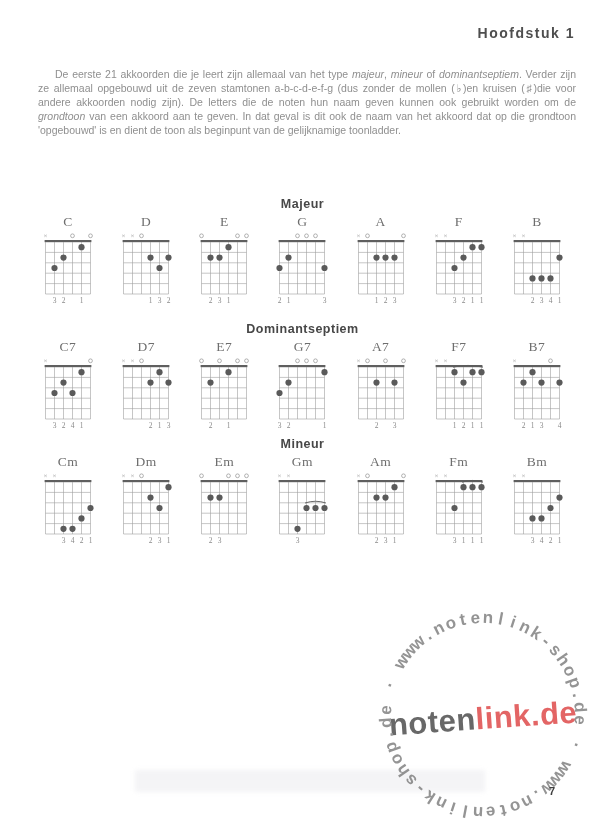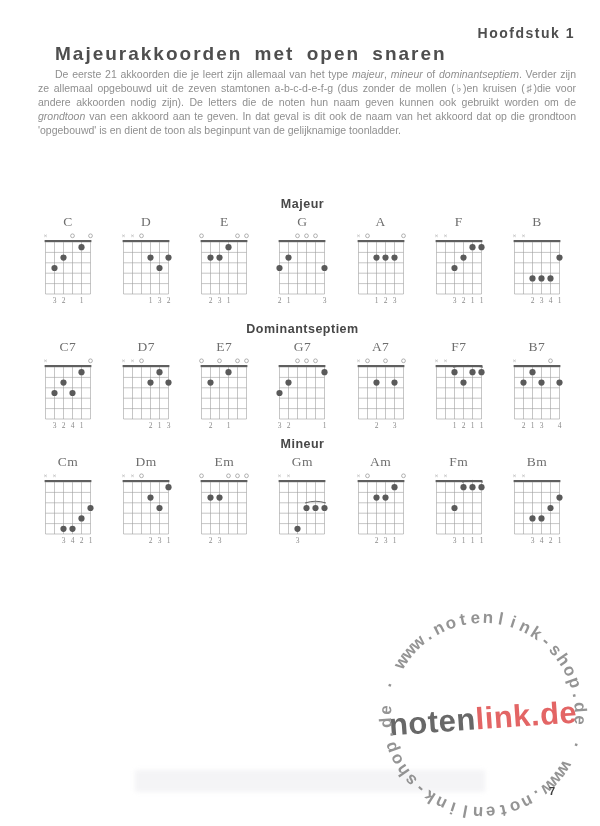--- a/index.html
+++ b/index.html
@@ -39,21 +39,20 @@
                color:#3f3f3f;}
   .ghost-bar{position:absolute;left:135px;top:770px;width:350px;height:22px;
              background:rgba(198,200,212,0.20);filter:blur(2px);border-radius:2px;}
 </style>
 </head>
 <body>
 
 <div class="page">
 
   <div class="chapter">Hoofdstuk 1</div>
-  <div class="title">Majeurakkoorden met open snaren</div>
 
   <div class="bodytext" id="paragraphs">
       <p><span>De eerste 21 akkoorden die je leert zijn allemaal van het type </span><span class="it">majeur</span><span>, </span><span class="it">mineur</span><span> of </span><span class="it">dominantseptiem</span><span>. Verder zijn ze allemaal opgebouwd uit de zeven stamtonen a-b-c-d-e-f-g (dus zonder de mollen (♭)en kruisen (♯)die voor andere akkoorden nodig zijn). De letters die de noten hun naam geven kunnen ook gebruikt worden om de </span><span class="it">grondtoon</span><span> van een akkoord aan te geven. In dat geval is dit ook de naam van het akkoord dat op die grondtoon 'opgebouwd' is en dient de toon als beginpunt van de gelijknamige toonladder.</span></p>
     </div>
 
   <div id="sections">
       <div class="section sec0">
         <div class="sec-heading">Majeur</div>
         <div class="chord-row">
           <div class="chord-cell">

